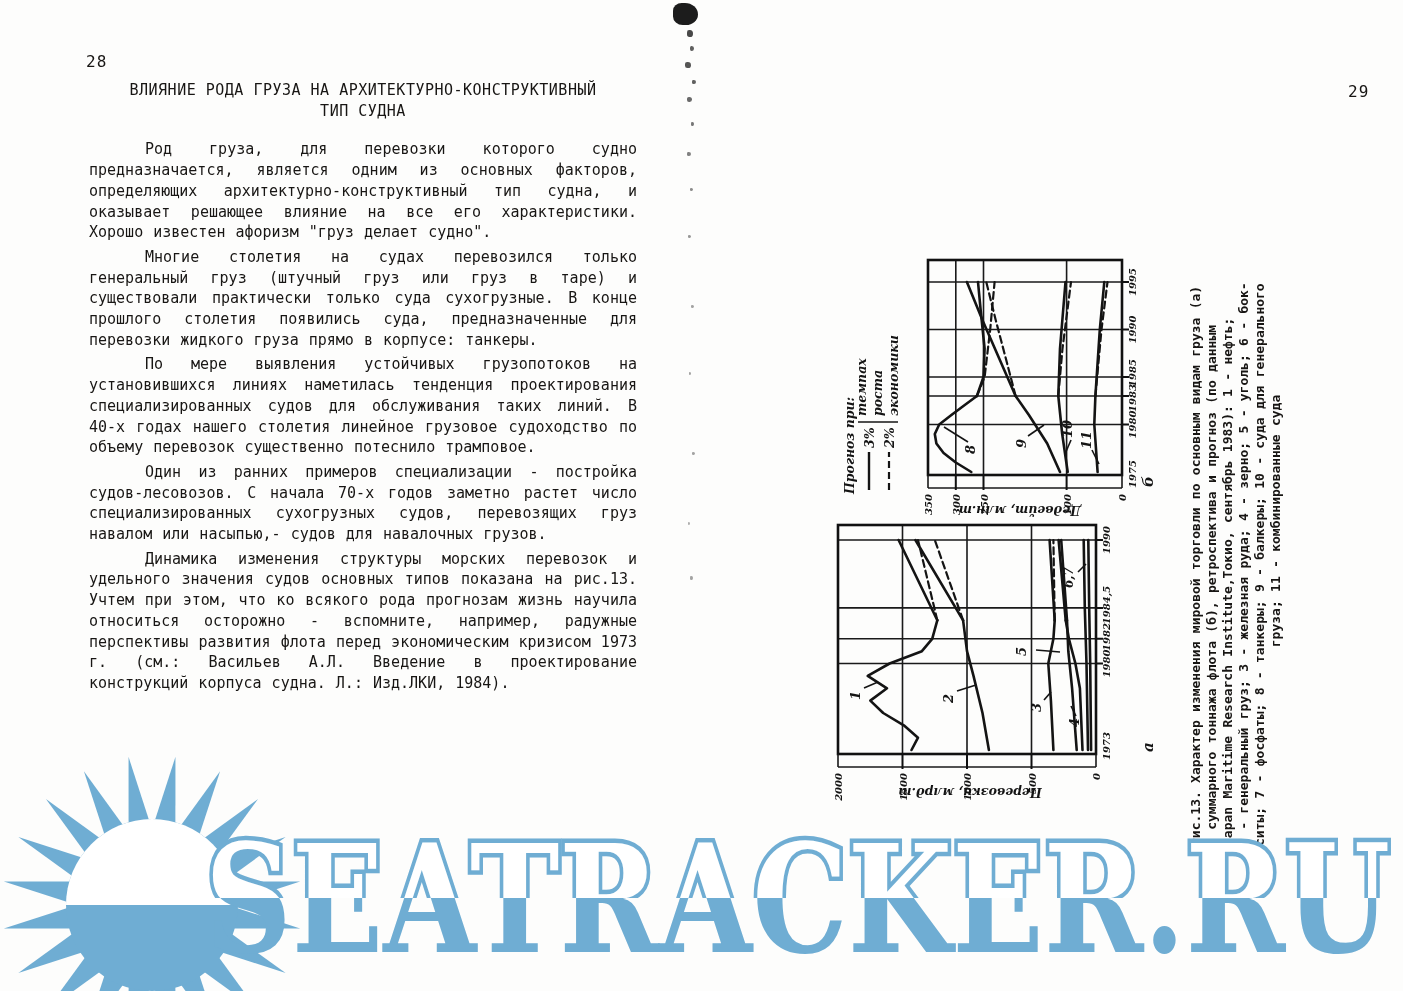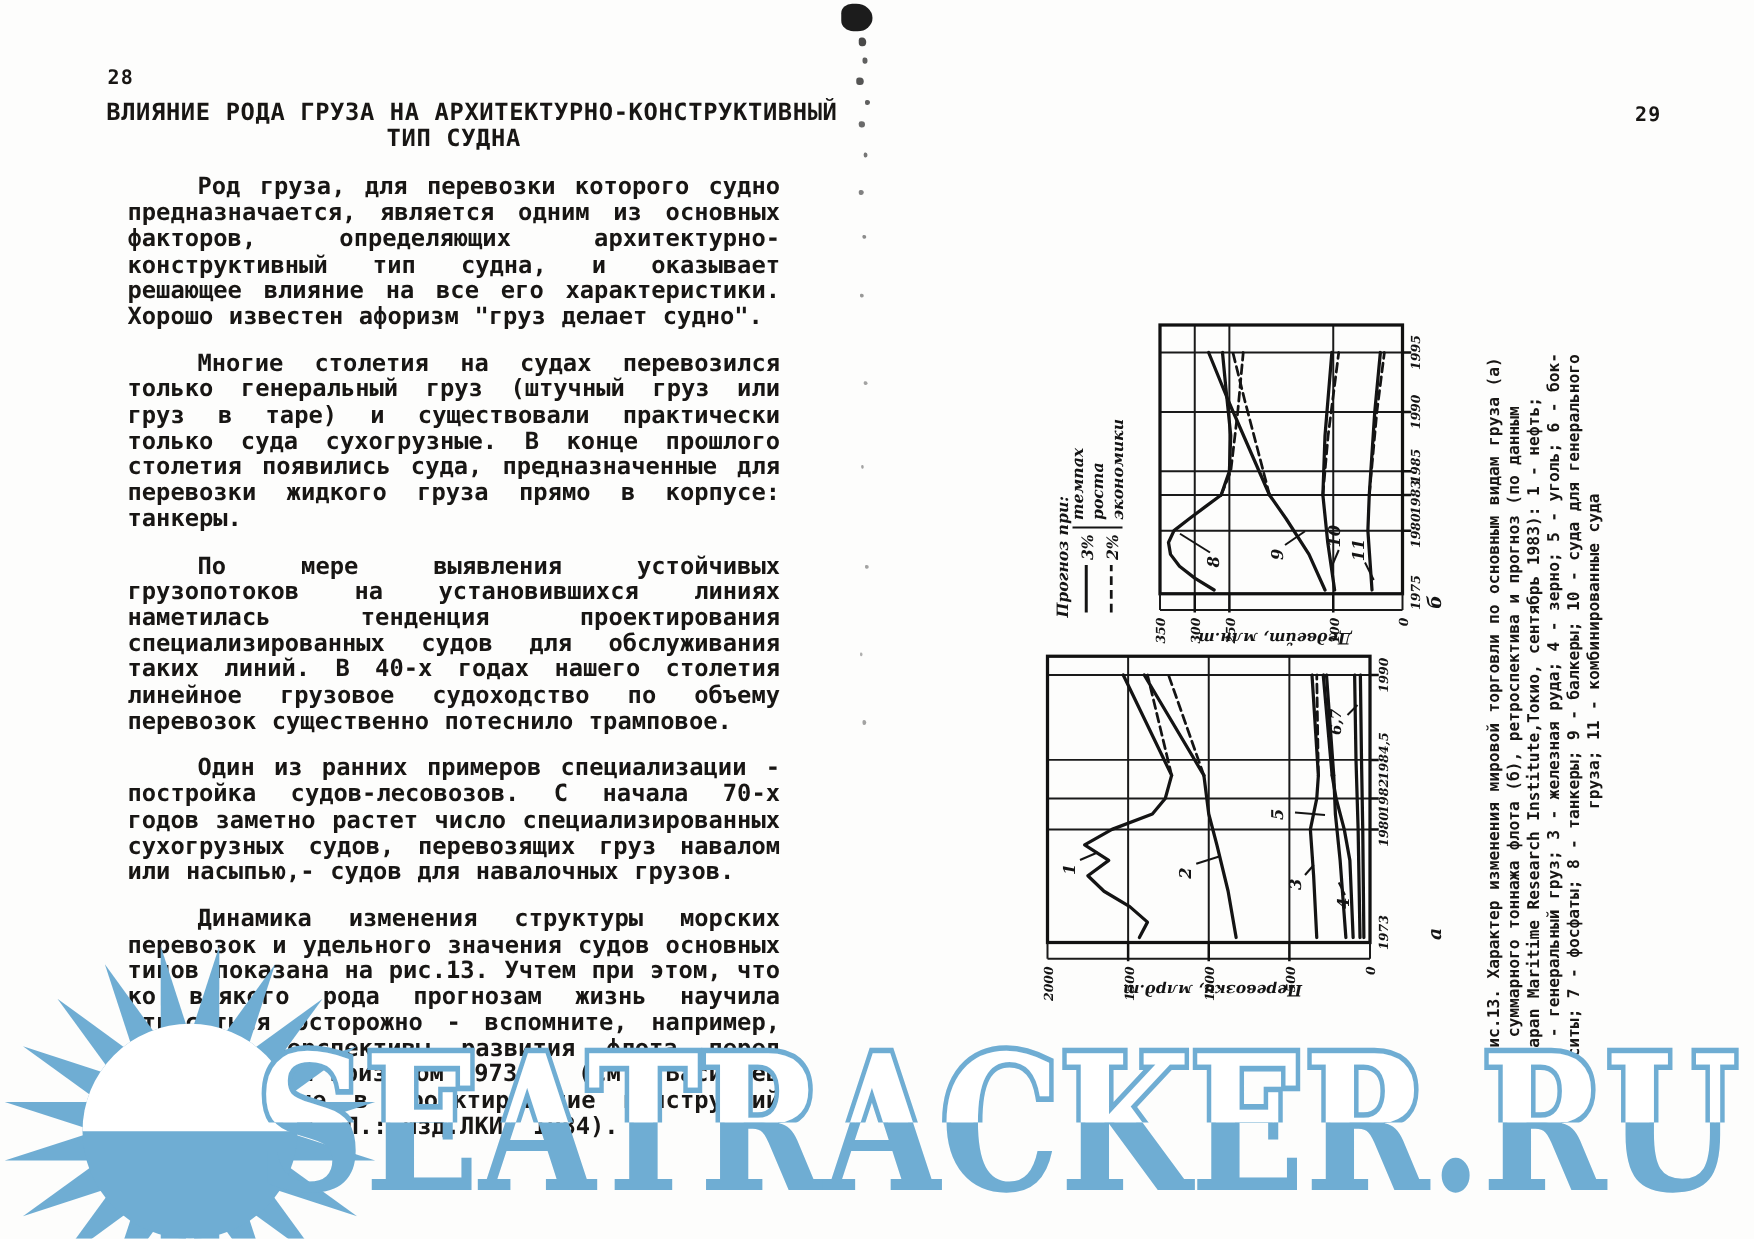--- a/index.html
+++ b/index.html
@@ -3,31 +3,31 @@
 <meta charset="utf-8">
 <style>
   html,body{margin:0;padding:0;}
   body{
     width:1403px;height:991px;position:relative;overflow:hidden;
     background:#fdfdfc;
     font-family:"DejaVu Sans Mono", monospace;
     color:#181614;
   }
   
-  .pagenum{position:absolute;font-size:16px;font-weight:700;letter-spacing:1px;}
+  .pagenum{position:absolute;font-size:16px;font-weight:400;letter-spacing:1px;}
   #pg-left-num{left:86px;top:52px;}
-  #pg-right-num{left:1308px;top:82px;}
+  #pg-right-num{left:1348px;top:82px;}
   #text-block{
     position:absolute;left:85px;top:80px;width:556px;
-    font-size:19px;font-weight:700;line-height:20.7px;
+    font-size:15px;font-weight:400;line-height:20.7px;
   }
   #doc-title{ text-align:center; margin-bottom:18px; letter-spacing:0.5px;}
   #doc-title div{white-space:nowrap;}
   #text-block p{
-    margin:17px;text-indent:56px;text-align:justify;
+    margin:4px;text-indent:56px;text-align:justify;
     word-spacing:1px;
   }
   
   #figure-svg{position:absolute;left:820px;top:222px;width:350px;height:600px;}
   .chart-line{fill:none;stroke:#141414;stroke-width:2.6;stroke-linejoin:round;stroke-linecap:round;}
   .chart-line.dashed{stroke-dasharray:7 4;stroke-width:2.2;}
   .grid{stroke:#1a1a1a;stroke-width:1.6;fill:none;}
   .frame{stroke:#111;stroke-width:2.6;fill:none;}
   .tick{stroke:#111;stroke-width:2;}
   .svg-label{font-family:"DejaVu Serif", serif;font-style:italic;font-weight:700;fill:#141414;}

